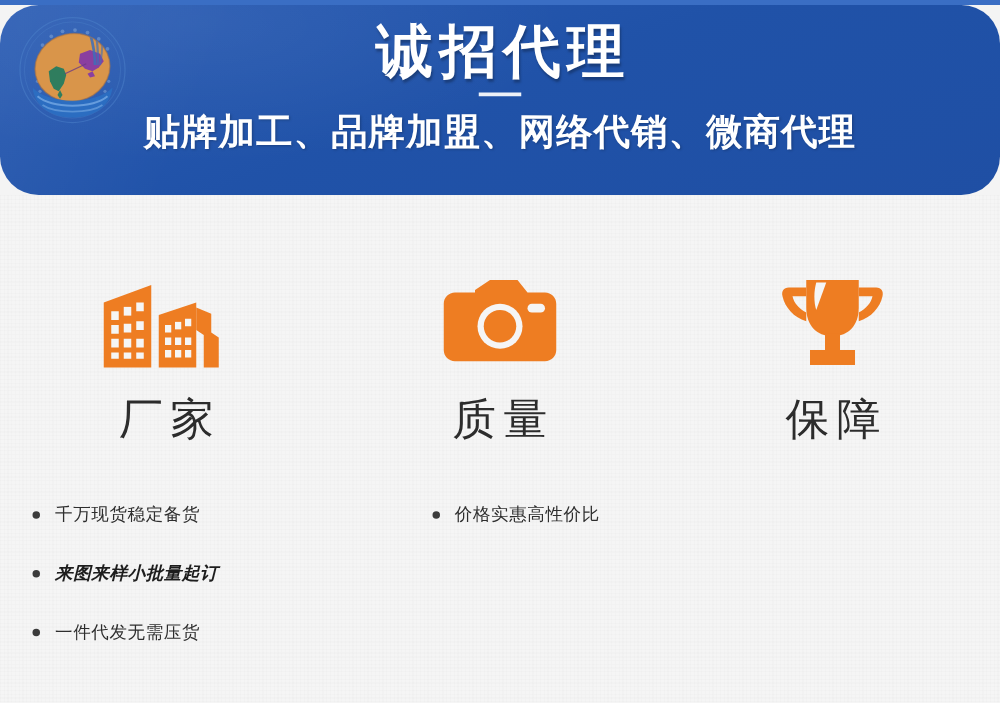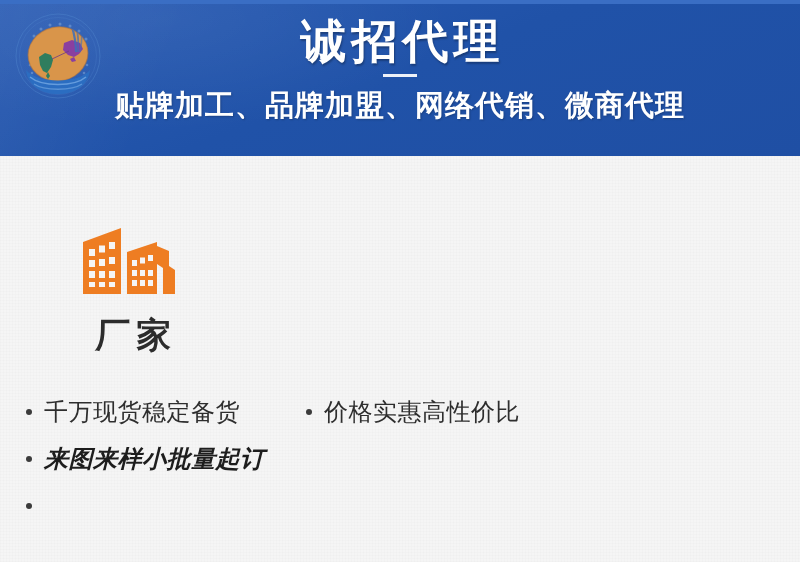--- a/index.html
+++ b/index.html
@@ -36,20 +36,21 @@
     position: absolute;
     top: 4px;
     left: 0;
     width: 800px;
     height: 152px;
     background: #2255ad;
     background-image:
       radial-gradient(ellipse 420px 160px at 20% 10%, rgba(255,255,255,0.055), rgba(255,255,255,0) 70%),
       linear-gradient(160deg, #2a5cb4 0%, #2052a8 48%, #1f4fa4 100%);
     overflow: hidden;
+    border-radius: 31px;
   }
   .banner-sheen {
     position: absolute;
     left: -60px;
     top: -40px;
     width: 340px;
     height: 260px;
     background: linear-gradient(120deg, rgba(255,255,255,0.07), rgba(255,255,255,0) 60%);
     transform: rotate(-8deg);
     pointer-events: none;
@@ -140,21 +141,21 @@
   .feature-icon {
     height: 80px;
     display: flex;
     align-items: flex-end;
     justify-content: center;
   }
   .feature-icon svg { display: block; }
   .feature-title {
     margin-top: 14px;
     font-size: 35px;
-    font-weight: bold;
+    font-weight: normal;
     color: #2c2c2c;
     letter-spacing: 6px;
     padding-left: 6px;
   }
 
   
   .lists {
     position: absolute;
     top: 232px;
     left: 0;
@@ -176,21 +177,21 @@
 
   .dot {
     width: 6px;
     height: 6px;
     border-radius: 50%;
     background: #3b3b3b;
     flex: 0 0 auto;
     margin-right: 12px;
   }
   .bullet-text {
-    font-size: 24px;
+    font-size: 14px;
     color: #2e2e2e;
     letter-spacing: 0.5px;
     white-space: nowrap;
   }
   .bullet-text.bold {
     font-weight: bold;
     color: #1d1d1d;
     font-style: italic;
   }
 </style>
@@ -301,37 +302,74 @@
                 <rect x="71" y="52" width="5" height="6"></rect>
               <rect x="55" y="62" width="5" height="6"></rect>
                 <rect x="63" y="62" width="5" height="6"></rect>
                 <rect x="71" y="62" width="5" height="6"></rect>
             </g>
           </svg>
         </div>
         <div class="feature-title">厂家</div>
       </div>
 
-
+      <div class="feature">
+        <div class="feature-icon">
+          <svg width="104" height="80" viewBox="0 0 104 80" aria-hidden="true">
+            <g fill="#ee7d22">
+              <path d="M32 14 L44 6 L66 6 L74 16 L88 16 C93 16 97 20 97 25 L97 62 C97 67 93 71 88 71 L16 71 C11 71 7 67 7 62 L7 25 C7 20 11 16 16 16 L32 16 Z"></path>
+            </g>
+
+            <circle cx="52" cy="43" r="18" fill="#f5f5f5"></circle>
+            <circle cx="52" cy="43" r="13" fill="#ee7d22"></circle>
+
+            <rect x="74" y="25" width="14" height="7" rx="3.5" fill="#f5f5f5"></rect>
+          </svg>
+        </div>
+        <div class="feature-title">质量</div>
+      </div>
+
+      <div class="feature">
+        <div class="feature-icon">
+          <svg width="98" height="80" viewBox="0 0 98 80" aria-hidden="true">
+            <g fill="#ee7d22">
+
+              <path d="M28 6 L70 6 L70 28 C70 42 62 51 49 51 C36 51 28 42 28 28 Z"></path>
+
+              <path d="M28 12 L14 12 C10 12 8 15 9 19 C11 28 18 36 28 39 L28 32 C22 29 18 24 17 19 L28 19 Z"></path>
+
+              <path d="M70 12 L84 12 C88 12 90 15 89 19 C87 28 80 36 70 39 L70 32 C76 29 80 24 81 19 L70 19 Z"></path>
+
+              <rect x="43" y="49" width="12" height="14"></rect>
+
+              <rect x="31" y="62" width="36" height="12"></rect>
+            </g>
+
+            <path d="M36 8 L44 8 L36 30 C34 24 34 15 36 8 Z" fill="#f5f5f5"></path>
+          </svg>
+        </div>
+        <div class="feature-title">保障</div>
+      </div>
 
     </div>
 
     <div class="lists">
 
       <div class="list-col col-1">
         <div class="bullet-row">
           <span class="dot"></span>
           <span class="bullet-text">千万现货稳定备货</span>
         </div>
         <div class="bullet-row">
           <span class="dot"></span>
           <span class="bullet-text bold">来图来样小批量起订</span>
         </div>
         <div class="bullet-row">
           <span class="dot"></span>
+          <span class="bullet-text">一件代发无需压货</span>
         </div>
       </div>
 
 
       <div class="list-col col-3">
         <div class="bullet-row">
           <span class="dot"></span>
           <span class="bullet-text">价格实惠高性价比</span>
         </div>
       </div>

